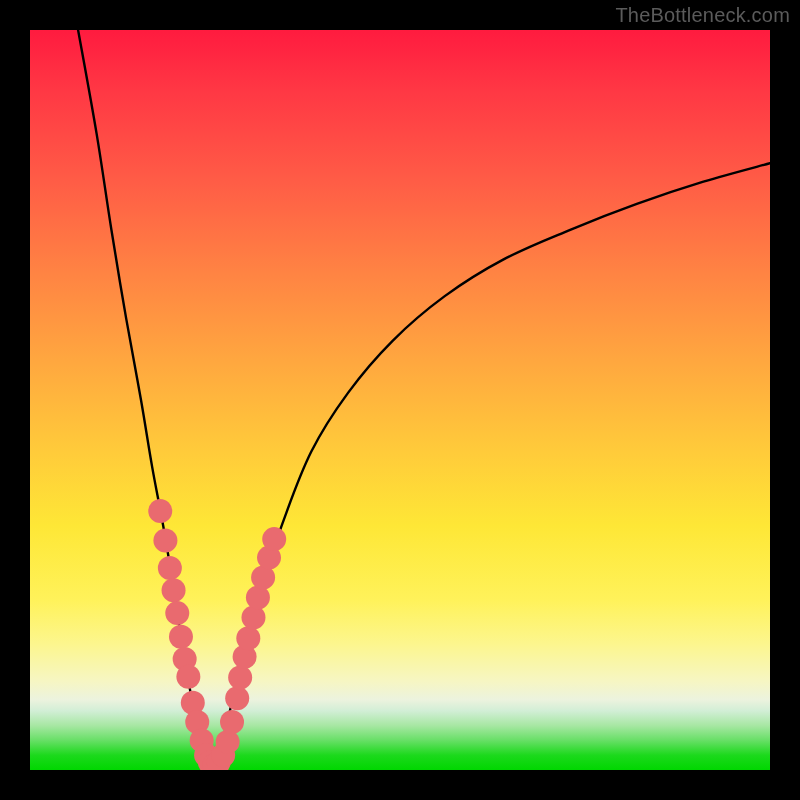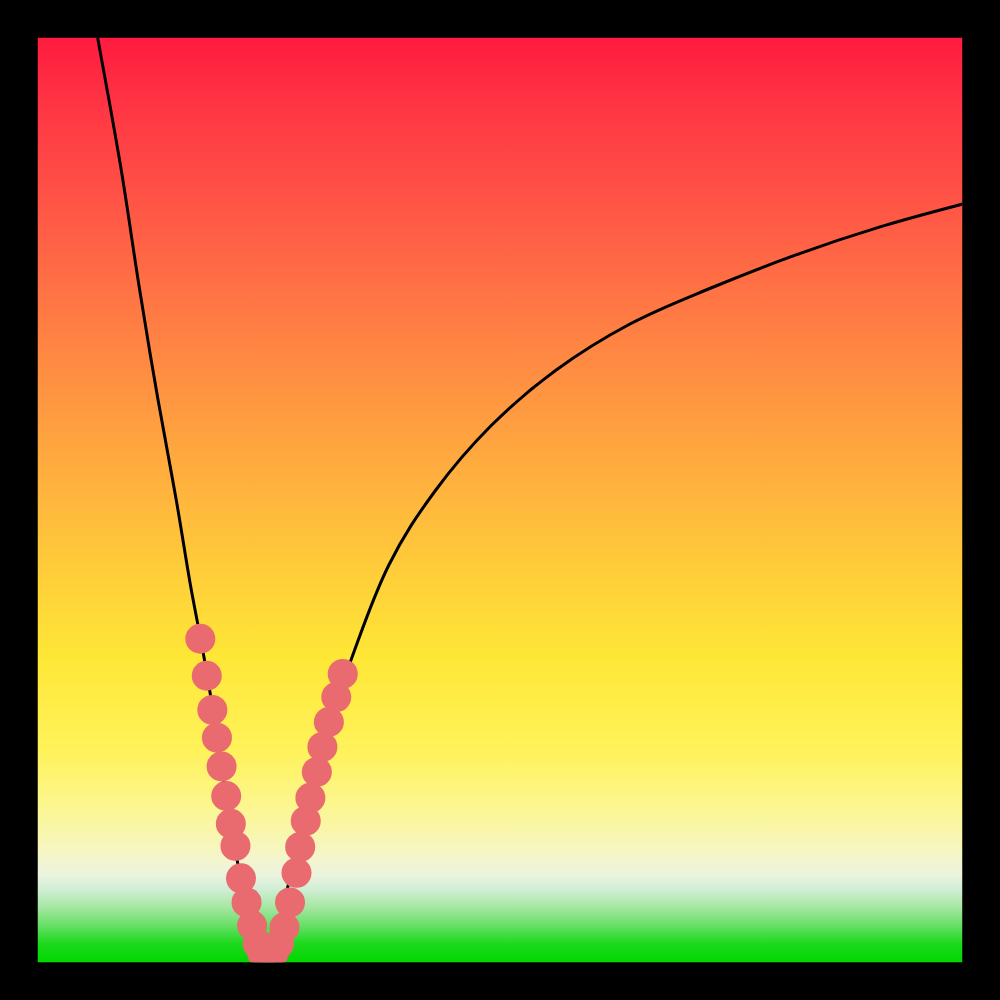--- a/index.html
+++ b/index.html
@@ -100,13 +100,14 @@
           <circle cx="214.6" cy="626.78" r="12" fill="#e96a6f" stroke="#d45a60" stroke-width="0"></circle>
           <circle cx="218.29999999999998" cy="608.28" r="12" fill="#e96a6f" stroke="#d45a60" stroke-width="0"></circle>
           <circle cx="223.48" cy="587.56" r="12" fill="#e96a6f" stroke="#d45a60" stroke-width="0"></circle>
           <circle cx="227.92" cy="567.5799999999999" r="12" fill="#e96a6f" stroke="#d45a60" stroke-width="0"></circle>
           <circle cx="233.1" cy="547.6" r="12" fill="#e96a6f" stroke="#d45a60" stroke-width="0"></circle>
           <circle cx="239.01999999999995" cy="527.62" r="12" fill="#e96a6f" stroke="#d45a60" stroke-width="0"></circle>
           <circle cx="244.20000000000002" cy="509.12" r="12" fill="#e96a6f" stroke="#d45a60" stroke-width="0"></circle>
         </g>
     </svg>
   </div>
+  <div class="watermark">TheBottleneck.com</div>
 </div>
 
 </body></html>

